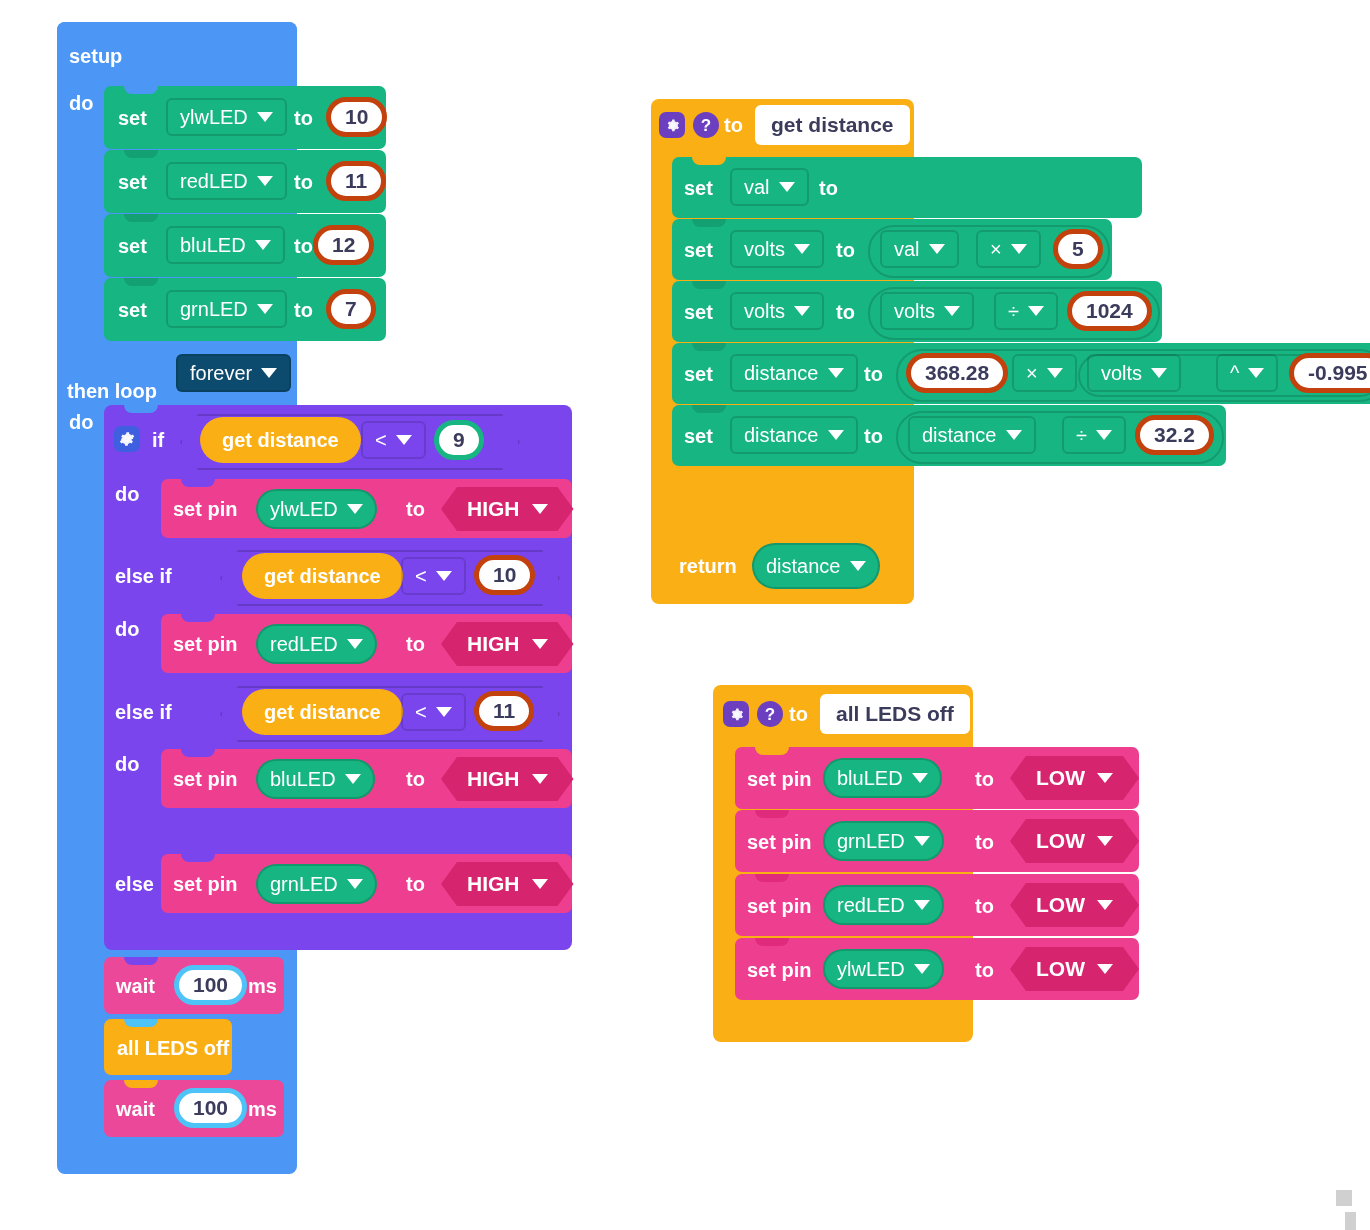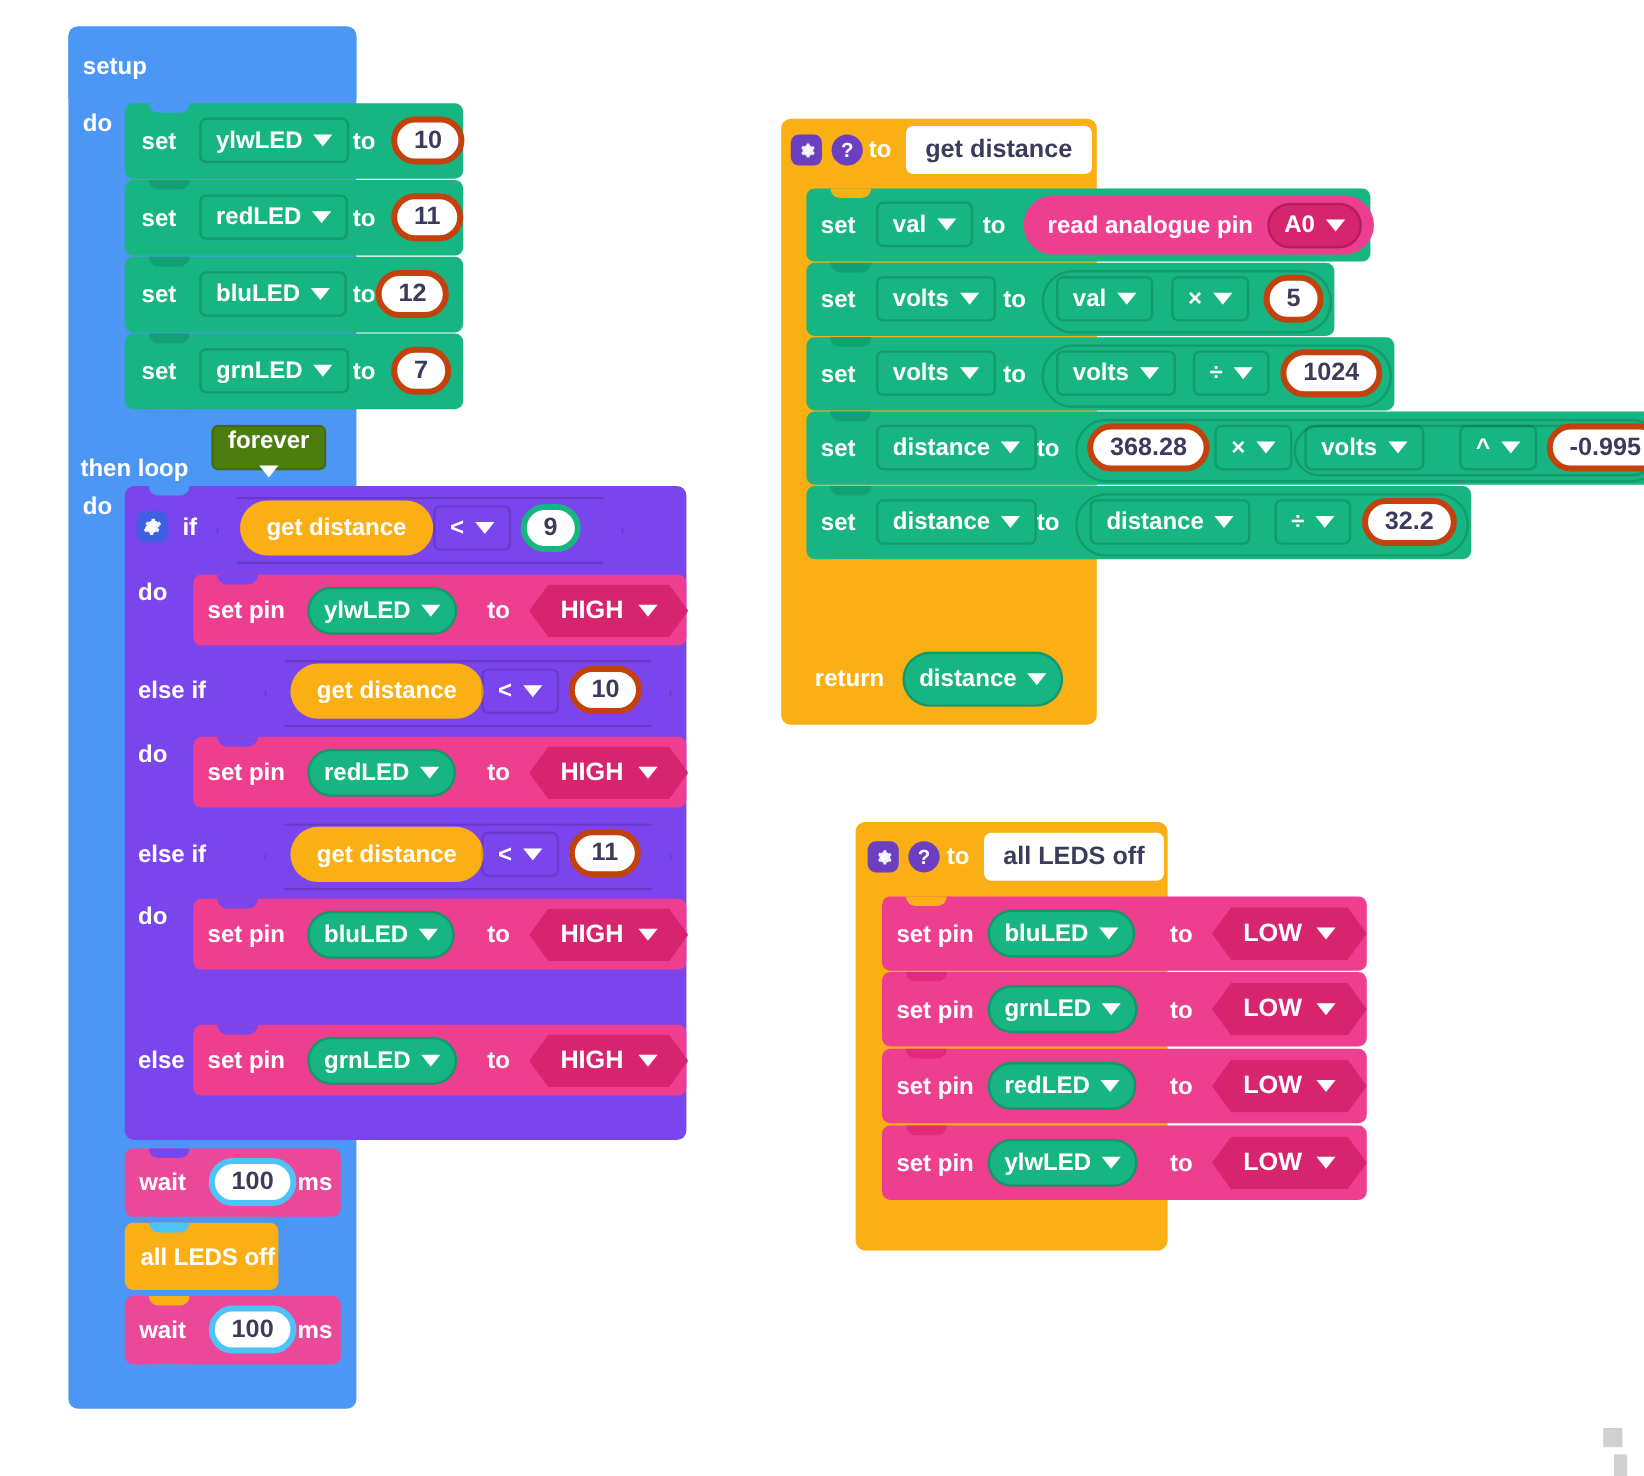--- a/index.html
+++ b/index.html
@@ -26,21 +26,21 @@
 
   
   .notch{position:absolute;width:34px;height:8px;border-radius:0 0 8px 8px;}
   .bump{position:absolute;width:34px;height:8px;border-radius:0 0 8px 8px;}
 
   
   .fld{display:inline-flex;align-items:center;gap:9px;box-sizing:border-box;
        border-radius:6px;padding:0 12px;height:38px;white-space:nowrap;}
   .fld-rect{border:2px solid rgba(0,0,0,.14);}
   .fld-cap{border-radius:22px;border:2px solid rgba(0,0,0,.16);}
-  .fld .tx{color:#fff;font-weight:bold;font-size:20px;}
+  .fld .tx{color:#fff;font-weight:normal;font-size:20px;}
   .caret{width:0;height:0;border-left:8px solid transparent;border-right:8px solid transparent;
          border-top:10px solid #fff;flex:none;}
 
   
   .numo{display:inline-flex;align-items:center;justify-content:center;
         background:#fff;border:5px solid #c2410c;border-radius:22px;
         height:40px;min-width:46px;padding:0 14px;box-sizing:border-box;
         color:#3b3b5c;font-weight:bold;font-size:21px;}
 
   
@@ -129,21 +129,21 @@
     <div class="fld fld-rect abs" style="left:62px;top:12px;">
       <span class="tx">grnLED</span>
       <span class="caret"></span>
     </div>
     <div class="lbl abs" style="left:190px;top:22px;">to</div>
     <div class="numo abs" style="left:222px;top:11px;">7</div>
   </div>
   <div class="abs bump c-blue" style="left:124px;top:341px;"></div>
 
   <div class="abs lbl" style="left:67px;top:381px;">then loop</div>
-  <div class="abs fld fld-rect" style="left:176px;top:354px;background:#4d7c0f;border-color:rgba(0,0,0,.12);flex-direction:column;">
+  <div class="abs fld fld-rect" style="left:176px;top:354px;background:#0c4a6e;border-color:rgba(0,0,0,.12);">
     <span class="tx">forever</span>
     <span class="caret"></span>
   </div>
   <div class="abs lbl" style="left:69px;top:412px;">do</div>
 
   <div class="abs blk c-purple" style="left:104px;top:405px;width:468px;height:545px;border-radius:8px;">
     <div class="notch c-blue" style="left:20px;top:0;background:#4C97F5;"></div>
   </div>
 
   <div class="abs icobtn ico-blue" style="left:114px;top:426px;">
@@ -281,28 +281,20 @@
   <div class="abs namefld" style="left:755px;top:105px;">get distance</div>
 
   <div class="abs blk c-green" style="left:672px;top:157px;width:470px;height:61px;">
     <div class="notch" style="left:20px;top:0;background:#FAAF14;"></div>
     <div class="abs lbl" style="left:12px;top:21px;">set</div>
     <div class="abs fld fld-rect" style="left:58px;top:11px;">
       <span class="tx">val</span>
       <span class="caret"></span>
     </div>
     <div class="abs lbl" style="left:147px;top:21px;">to</div>
-    <div class="abs" style="left:181px;top:6px;height:49px;background:#EE3E8F;border-radius:25px;
-                display:flex;align-items:center;padding:0 10px 0 20px;gap:12px;">
-      <span class="lbl">read analogue pin</span>
-      <span class="fld fld-cap" style="background:#D6246F;height:38px;">
-        <span class="tx">A0</span>
-        <span class="caret"></span>
-      </span>
-    </div>
   </div>
 
   <div class="abs blk c-green" style="left:672px;top:219px;width:440px;height:61px;">
     <div class="notch" style="left:20px;top:0;background:#13a073;"></div>
     <div class="abs lbl" style="left:12px;top:21px;">set</div>
     <div class="abs fld fld-rect" style="left:58px;top:11px;">
       <span class="tx">volts</span>
       <span class="caret"></span>
     </div>
     <div class="abs lbl" style="left:164px;top:21px;">to</div>

